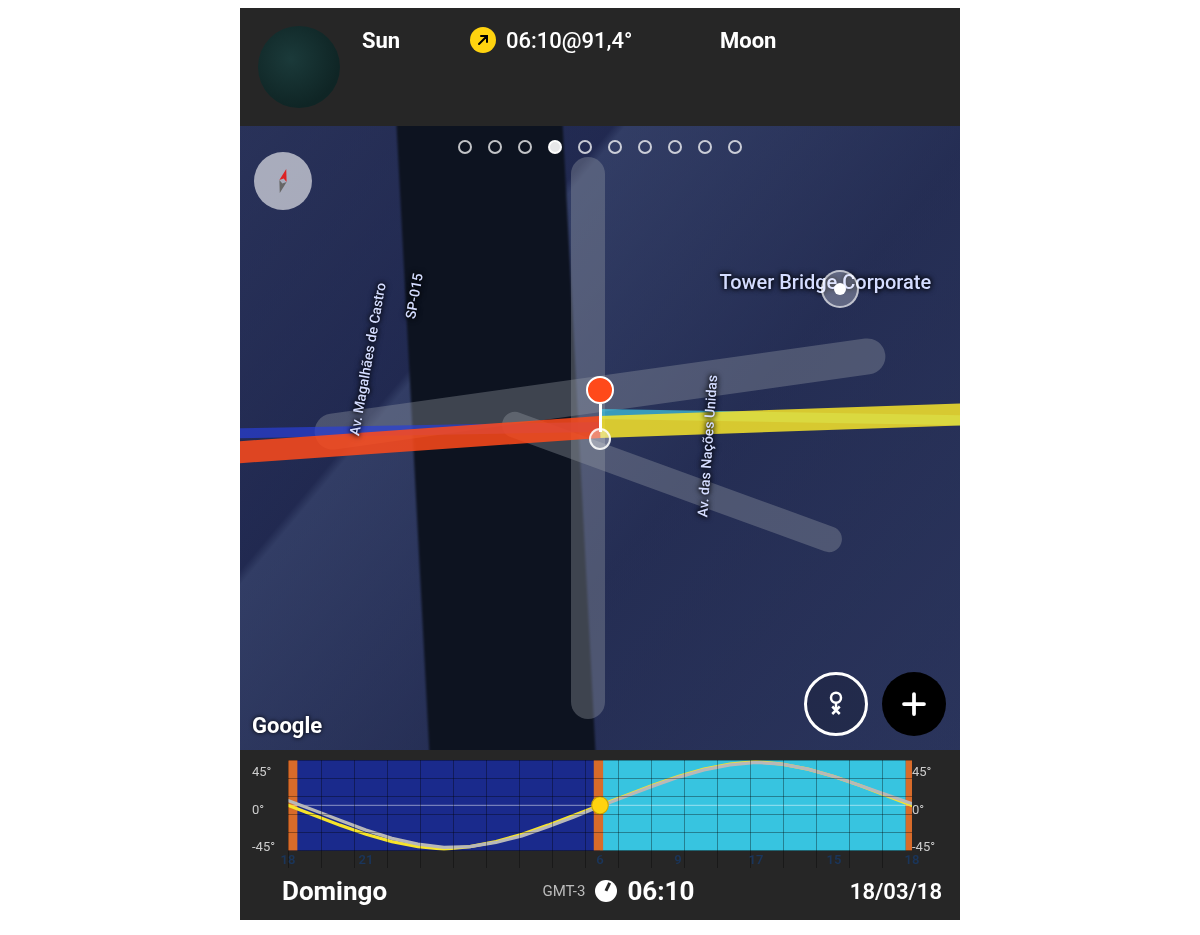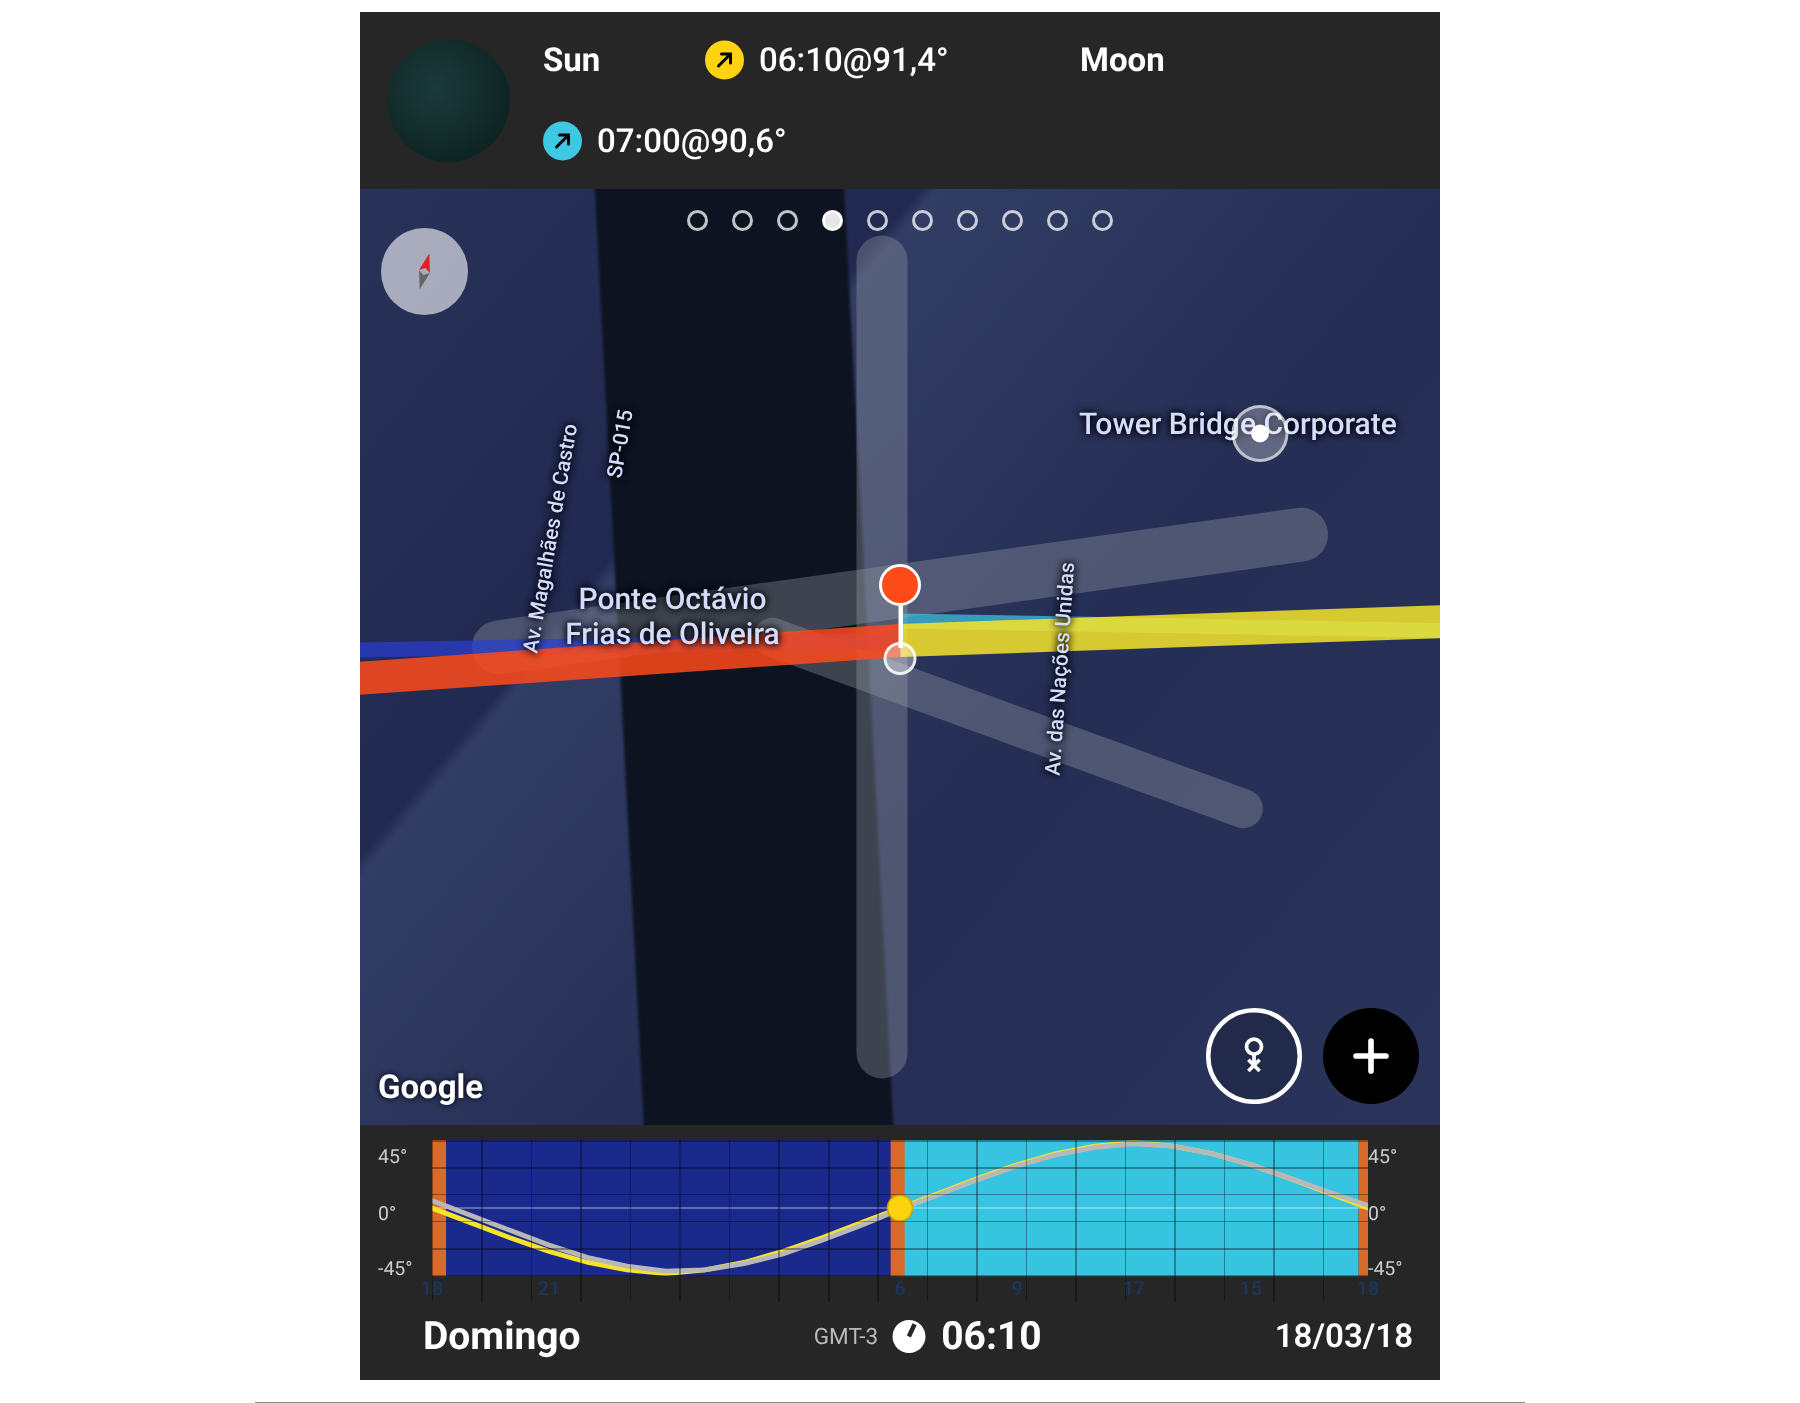--- a/index.html
+++ b/index.html
@@ -293,48 +293,36 @@
       <div class="row-label">Sun</div>
       <div class="cell">
         <span class="dir-icon c-sunrise">
           <svg viewBox="0 0 24 24" fill="none" stroke="#000" stroke-width="3" stroke-linecap="round">
               <path d="M6 18 L18 6 M9 6 H18 V15"></path>
             </svg>
         </span>
         <span>06:10@91,4°</span>
       </div>
       <div class="row-label">Moon</div>
-      <div class="cell">
-        <span class="dir-icon c-moonrise">
-          <svg viewBox="0 0 24 24" fill="none" stroke="#000" stroke-width="3" stroke-linecap="round">
-              <path d="M6 18 L18 6 M9 6 H18 V15"></path>
-            </svg>
-        </span>
-        <span>07:00@90,6°</span>
-      </div>
     </div>
   </div>
 
   <div class="map">
     <div class="map-bg"></div>
     <div class="river"></div>
     <div class="road r1"></div>
     <div class="road r2"></div>
     <div class="road r3"></div>
 
     <div class="ray moonset"></div>
     <div class="ray sunset"></div>
     <div class="ray moonrise"></div>
     <div class="ray sunrise"></div>
 
     <div class="map-label ml-tower">Tower Bridge Corporate</div>
-    <div class="map-label ml-bridge">
-      <span>Ponte Octávio</span><br>
-      <span>Frias de Oliveira</span>
-    </div>
     <div class="map-label ml-castro">Av. Magalhães de Castro</div>
     <div class="map-label ml-sp015">SP-015</div>
     <div class="map-label ml-nacoes">Av. das Nações Unidas</div>
 
     <div class="pin">
       <div class="pin-head"></div>
       <div class="pin-stick"></div>
       <div class="pin-base"></div>
     </div>
 

